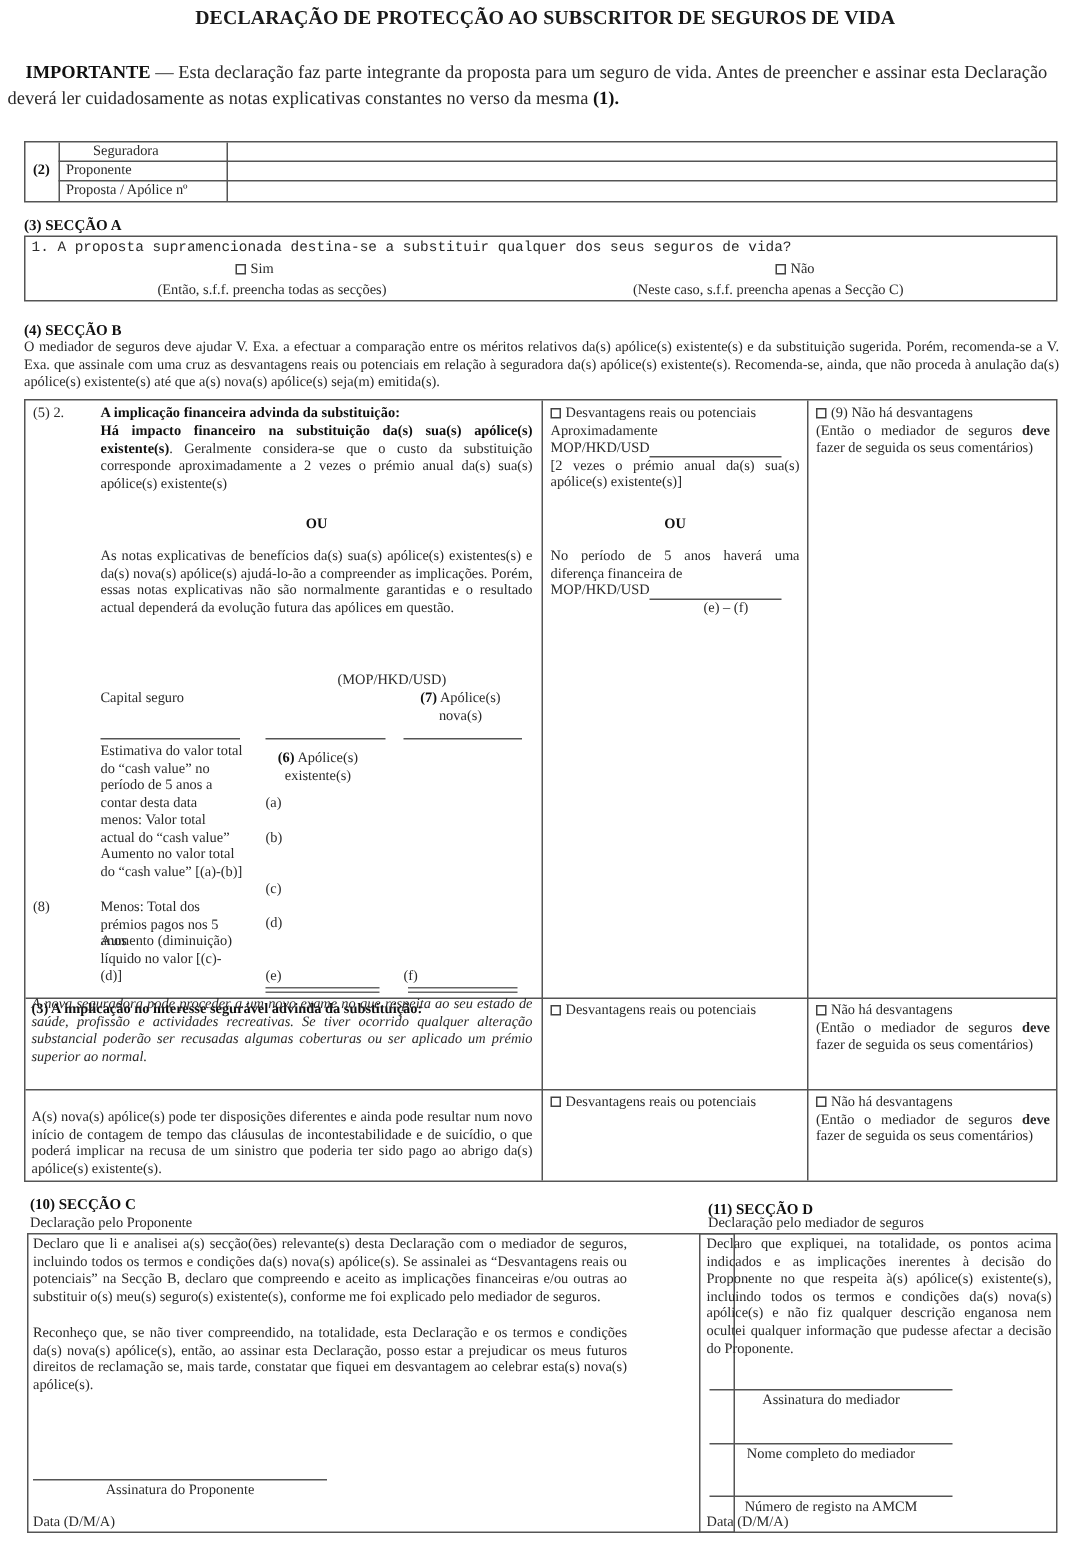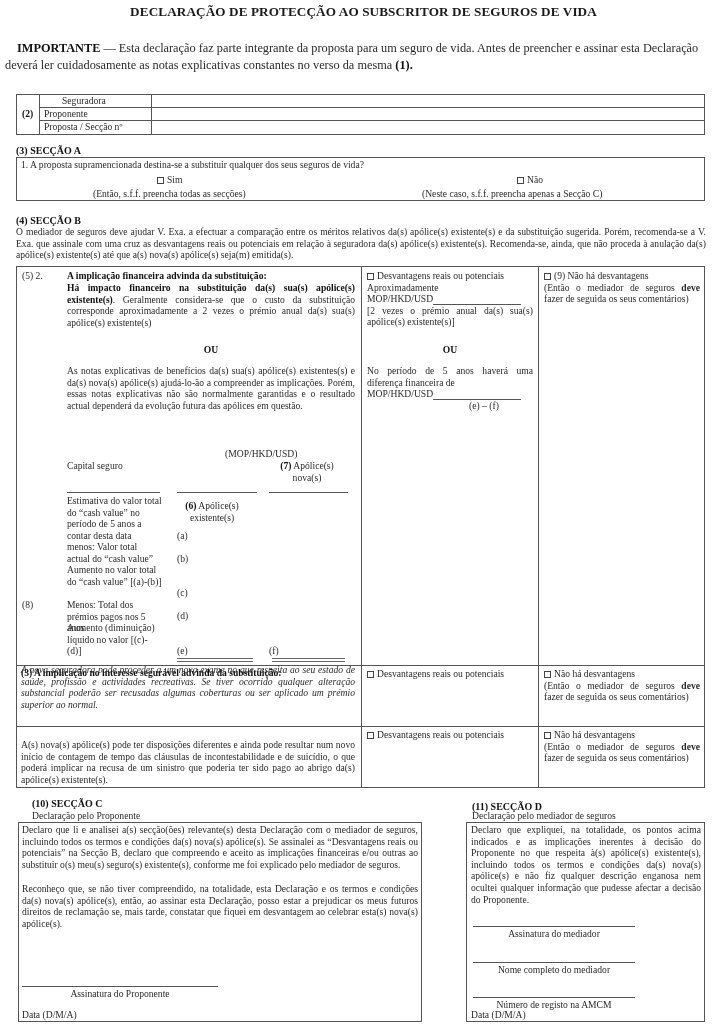--- a/index.html
+++ b/index.html
@@ -33,29 +33,29 @@
 <div class="abs box" style="left:16px; top:94px; width:689px; height:41px;">
   <div class="abs t b" style="left:5px; top:13px;">(2)</div>
   <div class="abs vline" style="left:22px; top:0; height:39px;"></div>
   <div class="abs vline" style="left:134px; top:0; height:39px;"></div>
   <div class="abs hline" style="left:22px; top:12px; width:665px;"></div>
   <div class="abs hline" style="left:22px; top:25px; width:665px;"></div>
   <div class="abs t" style="left:45px; top:0px;">Seguradora</div>
   <div class="abs" style="left:136px; top:1px; width:550px; height:11px;"></div>
   <div class="abs t" style="left:27px; top:13px;">Proponente</div>
   <div class="abs" style="left:136px; top:14px; width:550px; height:11px;"></div>
-  <div class="abs t" style="left:27px; top:26px;">Proposta / Secção nº</div>
+  <div class="abs t" style="left:27px; top:26px;">Proposta / Apólice nº</div>
   <div class="abs" style="left:136px; top:27px; width:550px; height:11px;"></div>
 </div>
 
 <div class="abs sechdr" style="left:16px; top:145px;">(3) SECÇÃO A</div>
 <div class="abs box" style="left:16px; top:157px; width:689px; height:44px;">
-  <div class="abs t" style="left:4px; top:1px;">1.  A proposta supramencionada destina-se a substituir qualquer dos seus seguros de vida?</div>
+  <div class="abs t" style="left:4px; top:1px;font-family:Liberation Mono, monospace;">1.  A proposta supramencionada destina-se a substituir qualquer dos seus seguros de vida?</div>
   <div class="abs t" style="left:140px; top:16px;"><span class="chk"></span><span>Sim</span></div>
-  <div class="abs t" style="left:76px; top:30px;">(Então, s.f.f. preencha todas as secções)</div>
+  <div class="abs t" style="left:88px; top:30px;">(Então, s.f.f. preencha todas as secções)</div>
   <div class="abs t" style="left:500px; top:16px;"><span class="chk"></span><span>Não</span></div>
   <div class="abs t" style="left:405px; top:30px;">(Neste caso, s.f.f. preencha apenas a Secção C)</div>
 </div>
 
 <div class="abs sechdr" style="left:16px; top:215px;">(4) SECÇÃO B</div>
 <div class="abs t tj" style="left:16px; top:226px; width:690px;">O mediador de seguros deve ajudar V. Exa. a efectuar a comparação entre os méritos relativos da(s) apólice(s) existente(s) e da substituição sugerida. Porém, recomenda-se a V. Exa. que assinale com uma cruz as desvantagens reais ou potenciais em relação à seguradora da(s) apólice(s) existente(s). Recomenda-se, ainda, que não proceda à anulação da(s) apólice(s) existente(s) até que a(s) nova(s) apólice(s) seja(m) emitida(s).</div>
 
 <div class="abs box" style="left:16px; top:266px; width:689px; height:522px;">
 
   <div class="abs vline" style="left:344px; top:0; height:520px;"></div>
@@ -121,23 +121,23 @@
   </div>
 
   <div class="abs t tj" style="left:4px; top:472px; width:334px;">A(s) nova(s) apólice(s) pode ter disposições diferentes e ainda pode resultar num novo início de contagem de tempo das cláusulas de incontestabilidade e de suicídio, o que poderá implicar na recusa de um sinistro que poderia ter sido pago ao abrigo da(s) apólice(s) existente(s).</div>
   <div class="abs t" style="left:350px; top:462px;"><span class="chk"></span><span>Desvantagens reais ou potenciais</span></div>
   <div class="abs t tj" style="left:527px; top:462px; width:156px;">
     <span class="chk"></span><span>Não há desvantagens</span><br>
     <span>(Então o mediador de seguros </span><b>deve</b><span> fazer de seguida os seus comentários)</span>
   </div>
 </div>
 
-<div class="abs sechdr" style="left:20px; top:798px;margin-left:12px;">(10) SECÇÃO C</div>
-<div class="abs t" style="left:20px; top:810px;margin-left:12px;">Declaração pelo Proponente</div>
-<div class="abs box" style="left:18px; top:822px; width:404px; height:200px;">
+<div class="abs sechdr" style="left:20px; top:798px;">(10) SECÇÃO C</div>
+<div class="abs t" style="left:20px; top:810px;">Declaração pelo Proponente</div>
+<div class="abs box" style="left:18px; top:822px; width:472px; height:200px;">
   <div class="abs t tj" style="left:3px; top:1px; width:396px;">Declaro que li e analisei a(s) secção(ões) relevante(s) desta Declaração com o mediador de seguros, incluindo todos os termos e condições da(s) nova(s) apólice(s). Se assinalei as “Desvantagens reais ou potenciais” na Secção B, declaro que compreendo e aceito as implicações financeiras e/ou outras ao substituir o(s) meu(s) seguro(s) existente(s), conforme me foi explicado pelo mediador de seguros.</div>
   <div class="abs t tj" style="left:3px; top:60px; width:396px;">Reconheço que, se não tiver compreendido, na totalidade, esta Declaração e os termos e condições da(s) nova(s) apólice(s), então, ao assinar esta Declaração, posso estar a prejudicar os meus futuros direitos de reclamação se, mais tarde, constatar que fiquei em desvantagem ao celebrar esta(s) nova(s) apólice(s).</div>
   <div class="abs hline" style="left:3px; top:163px; width:196px;"></div>
   <div class="abs t center" style="left:3px; top:165px; width:196px;">Assinatura do Proponente</div>
   <div class="abs t" style="left:3px; top:186px;">Data (D/M/A)</div>
 </div>
 
 <div class="abs sechdr" style="left:472px; top:781px;margin-top:20px;">(11) SECÇÃO D</div>
 <div class="abs t" style="left:472px; top:810px;">Declaração pelo mediador de seguros</div>
 <div class="abs box" style="left:466px; top:822px; width:239px; height:200px;">

